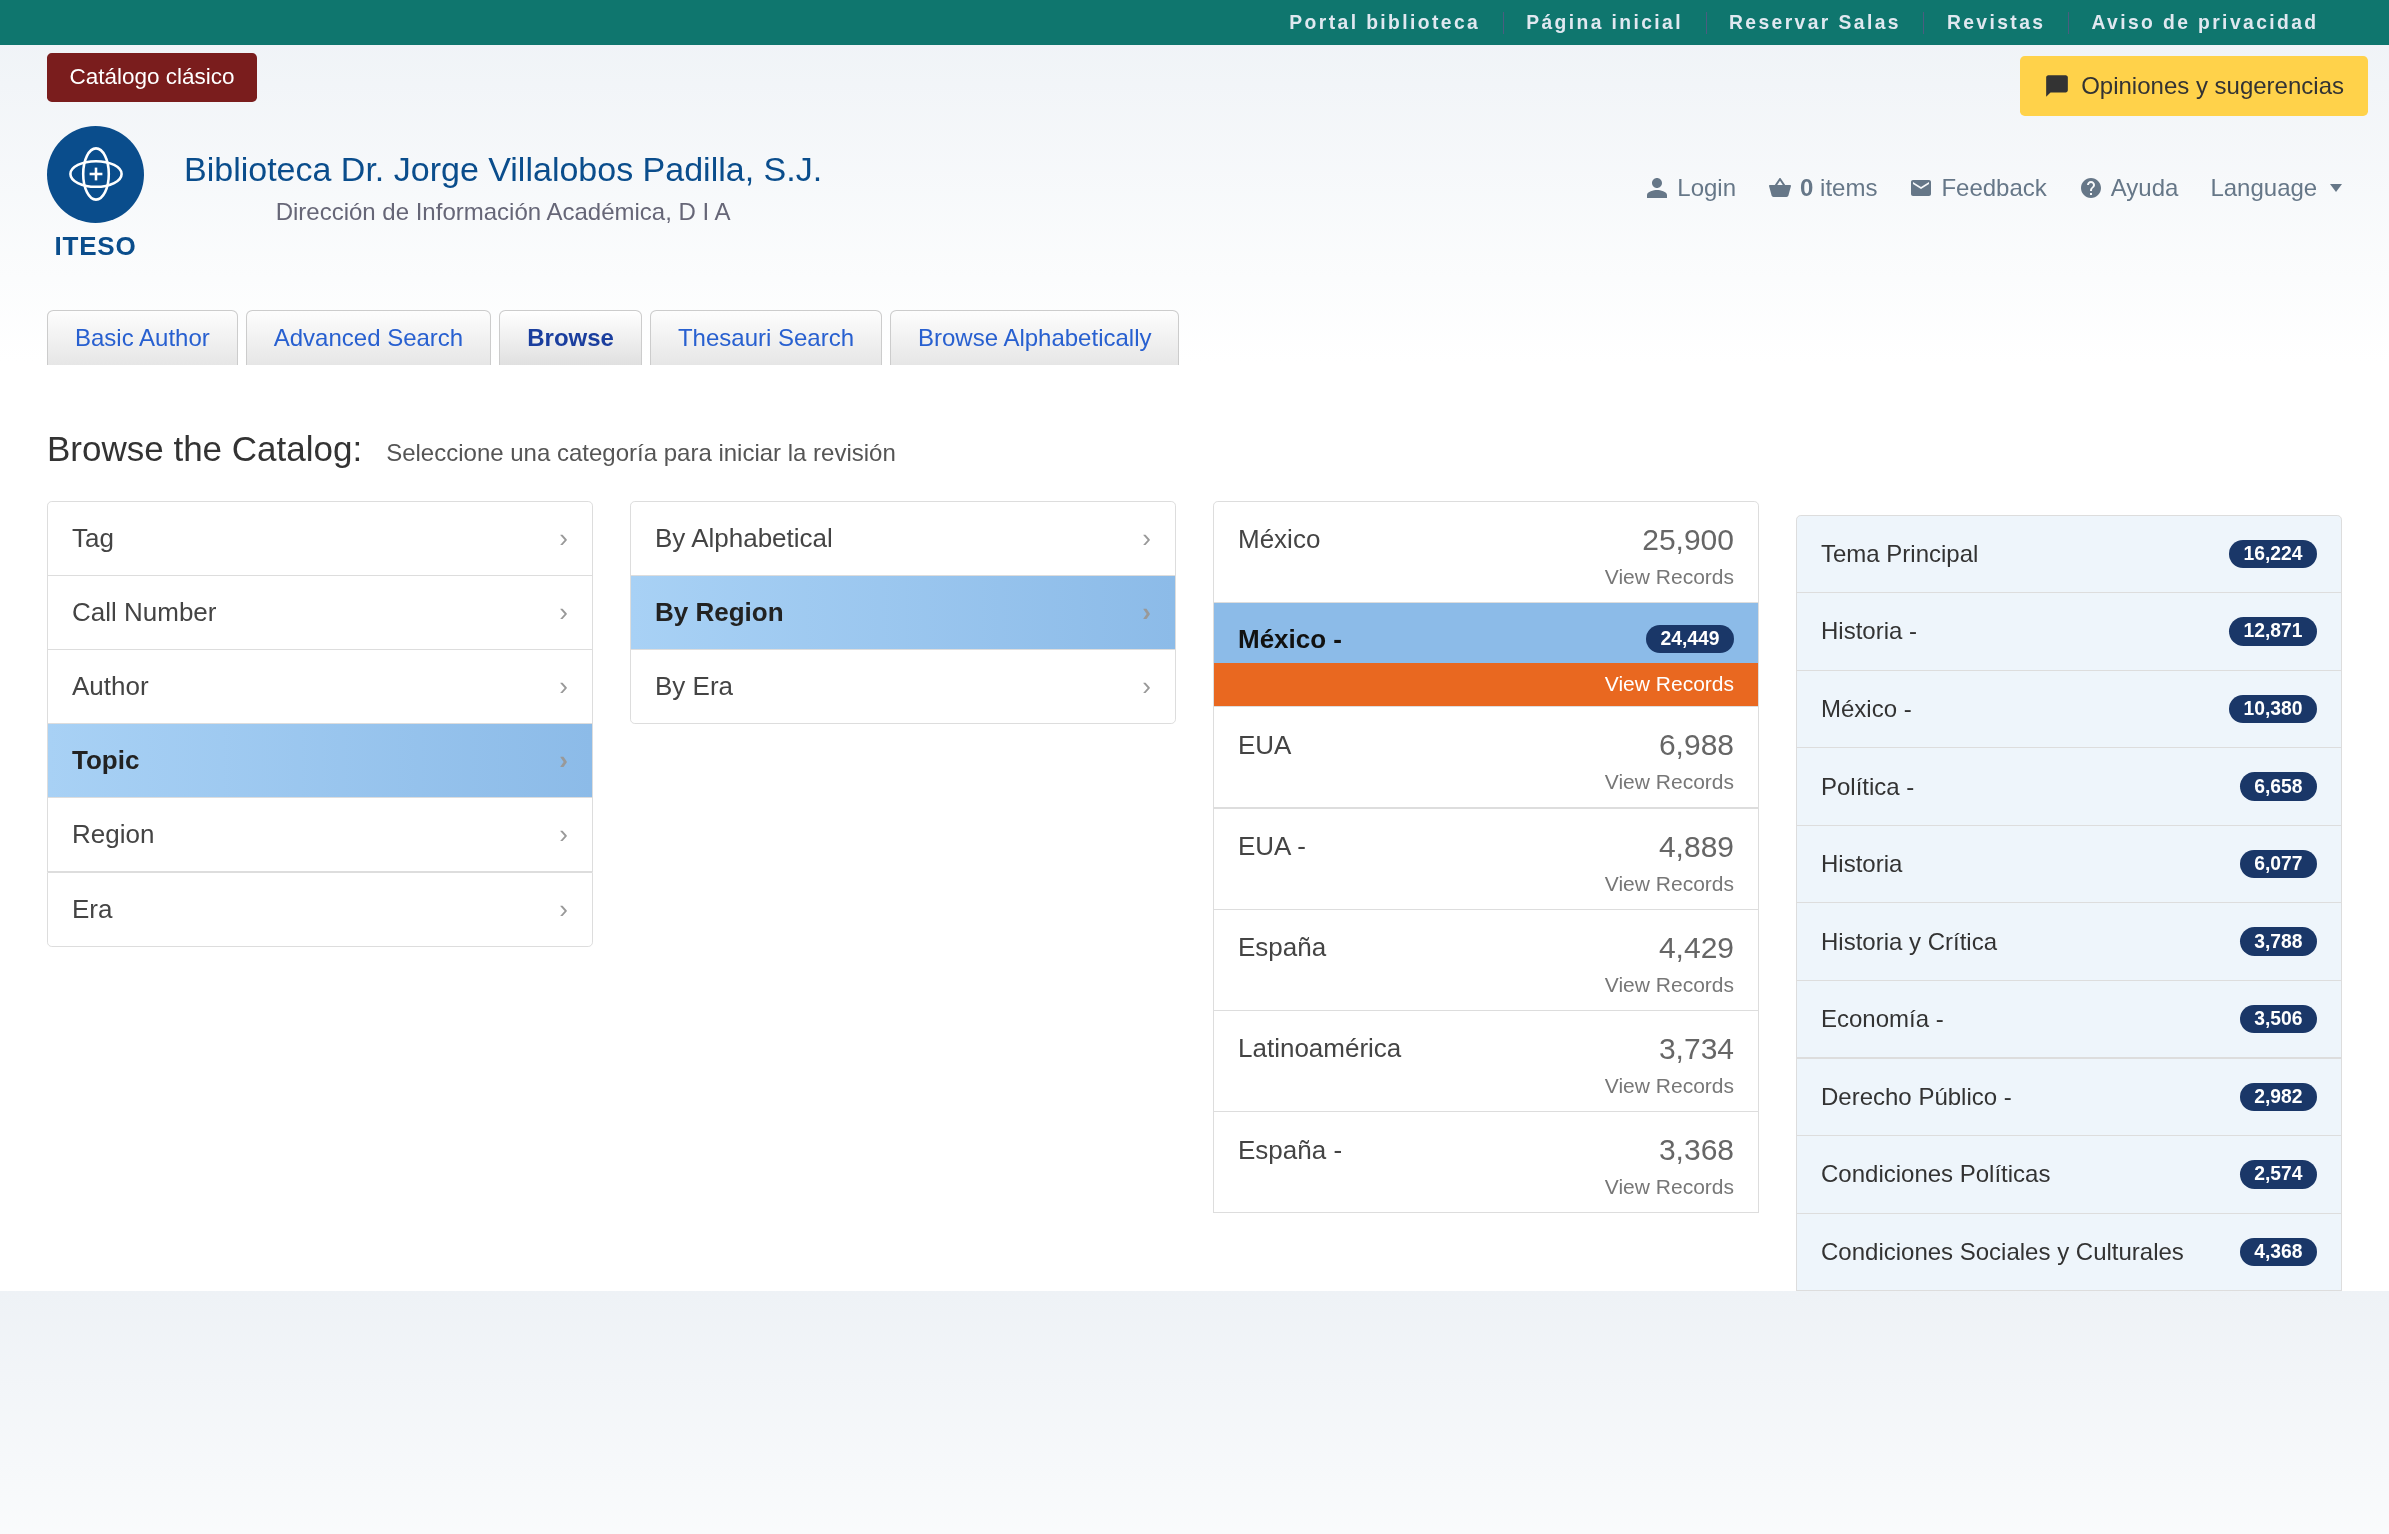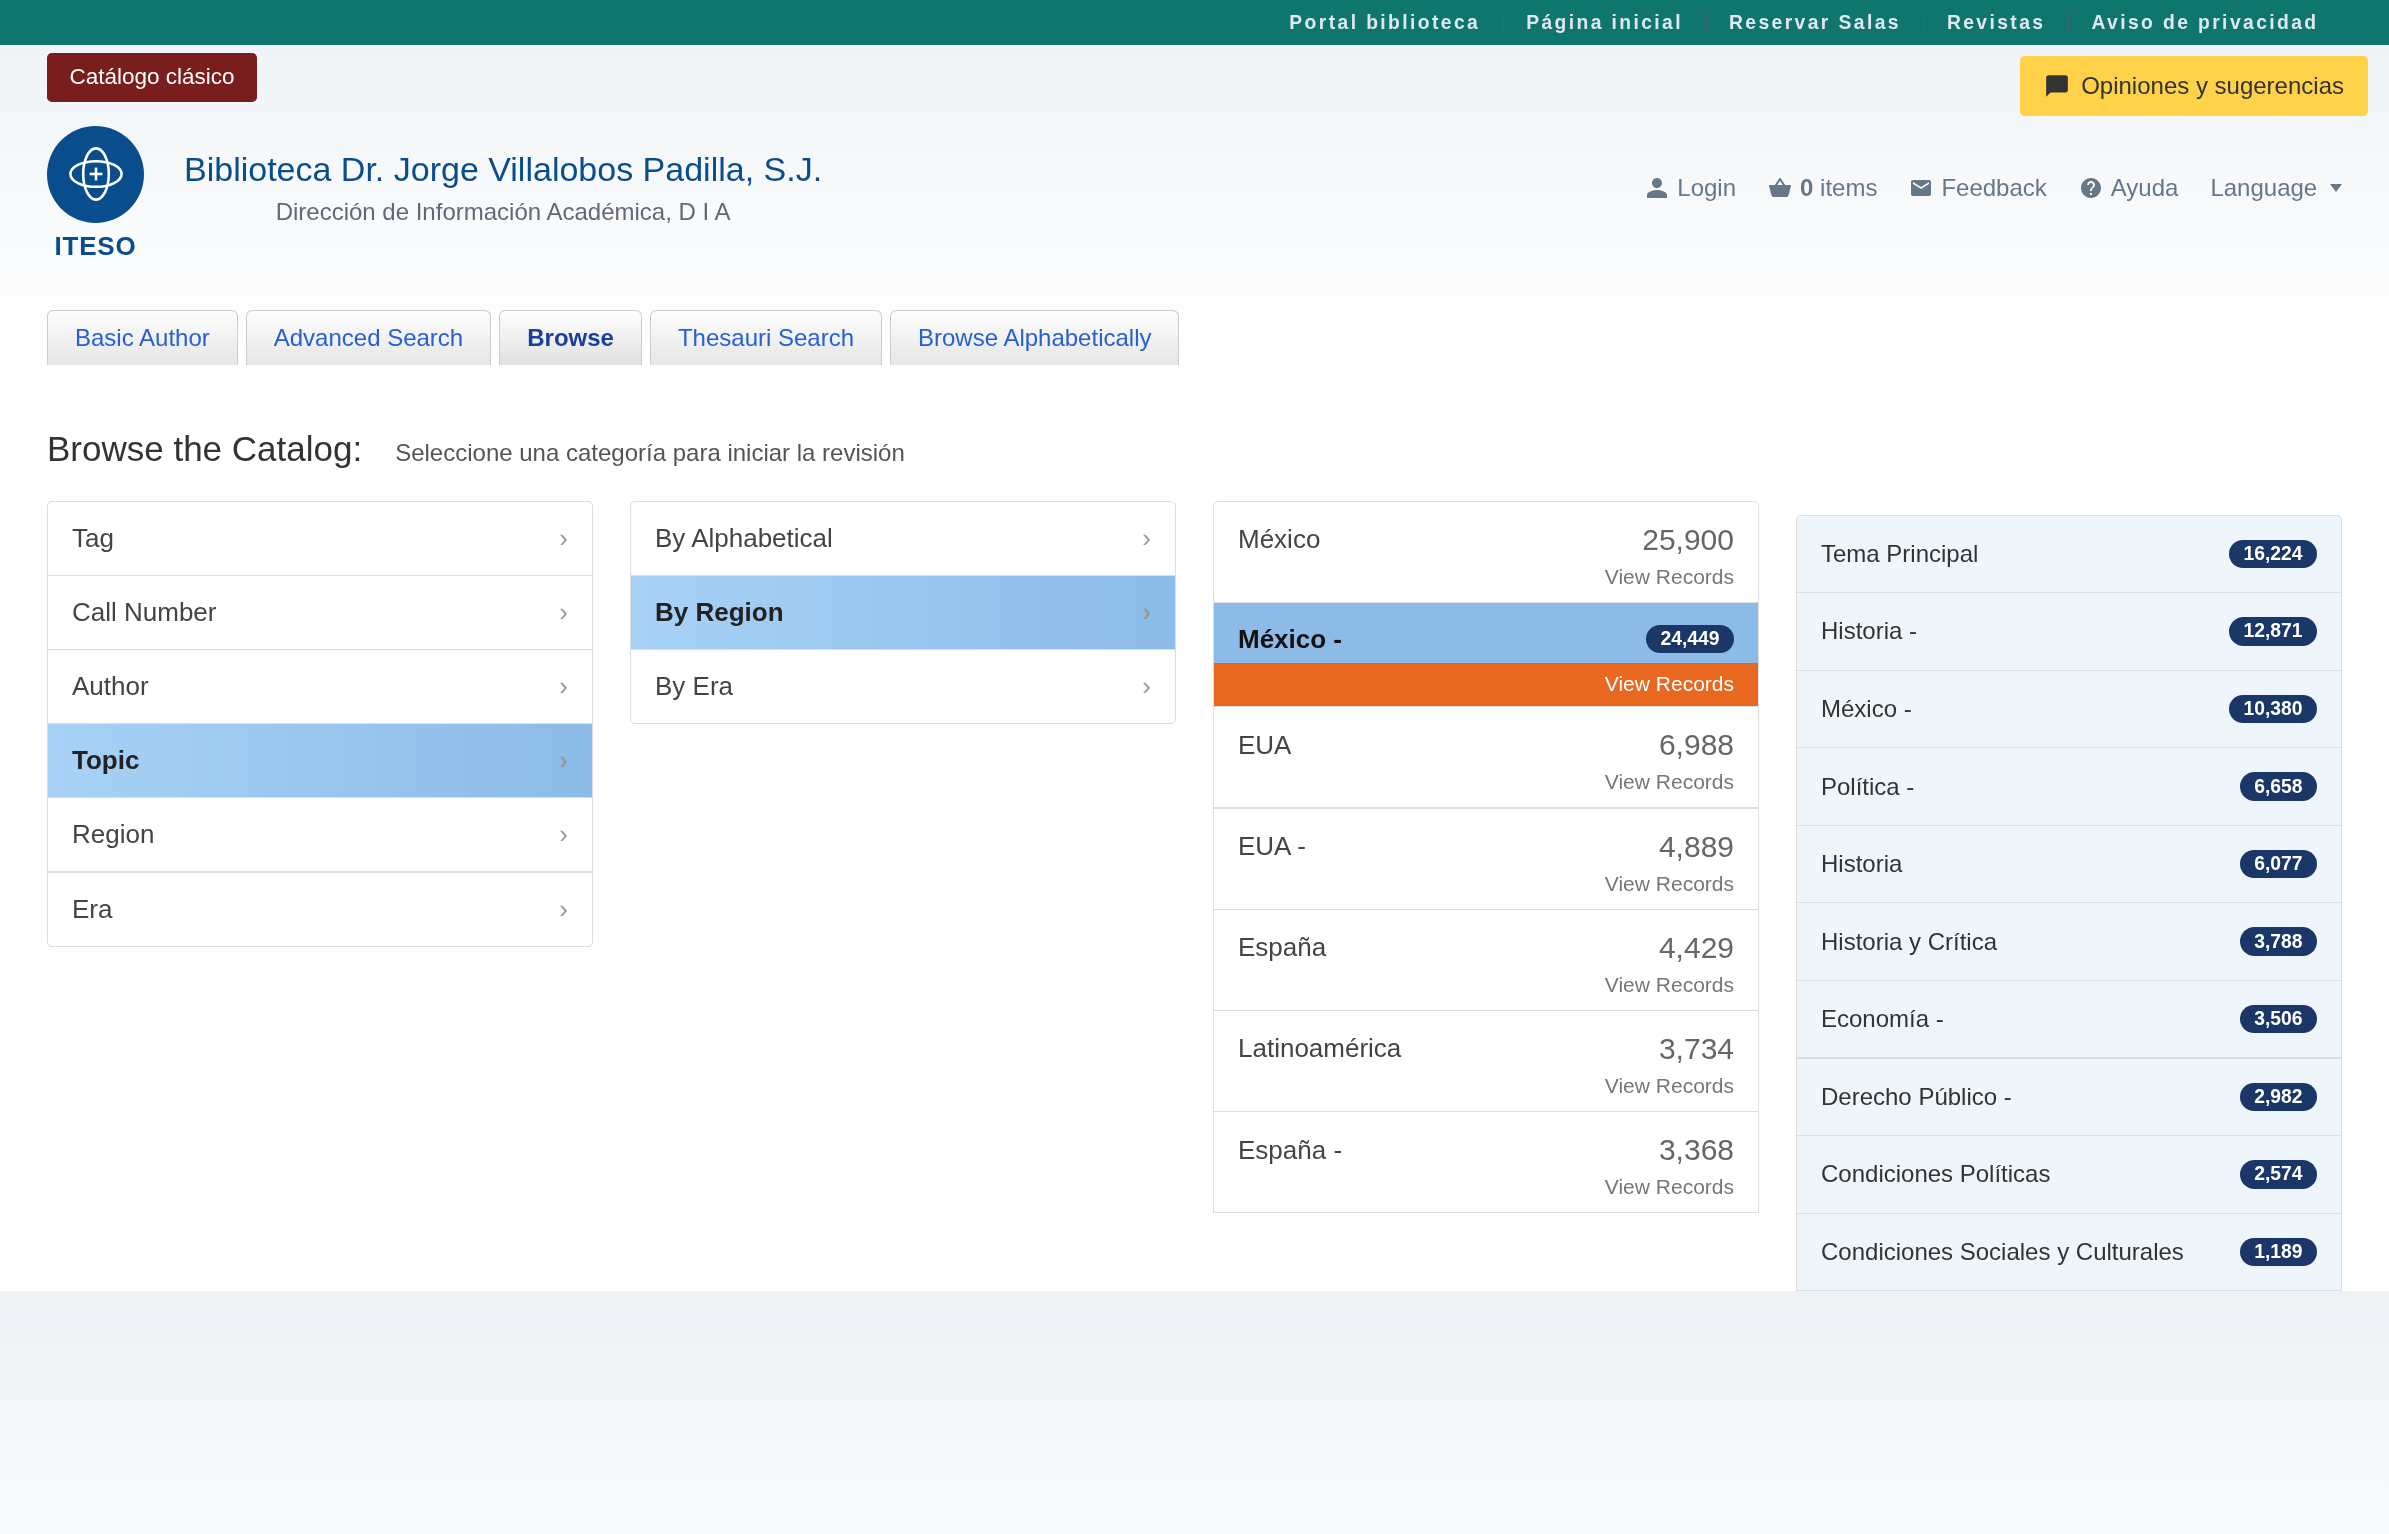--- a/index.html
+++ b/index.html
@@ -106,21 +106,21 @@
   }
   .tab.active {
     background: linear-gradient(to bottom, #ffffff, #e0e0e0);
     color: #1a3e9e;
     font-weight: bold;
   }
   .browse-header {
     padding: 64px 47px 32px 47px;
     display: flex;
     align-items: baseline;
-    gap: 33px;
+    gap: 24px;
   }
   .browse-header h2 { font-size: 35px; font-weight: 500; color: #333; }
   .browse-header .sub { font-size: 24px; color: #555; }
 
   .columns {
     display: flex;
     gap: 37px;
     padding: 0 47px;
   }
   .col {
@@ -412,20 +412,20 @@
       <div class="topic-item">
         <span class="topic-name">Derecho Público -</span>
         <span class="badge">2,982</span>
       </div>
       <div class="topic-item">
         <span class="topic-name">Condiciones Políticas</span>
         <span class="badge">2,574</span>
       </div>
       <div class="topic-item">
         <span class="topic-name">Condiciones Sociales y Culturales</span>
-        <span class="badge">1,189</span>
+        <span class="badge">4,368</span>
       </div>
     </div>
 </div>
 
 
 
 
 
 </body></html>

